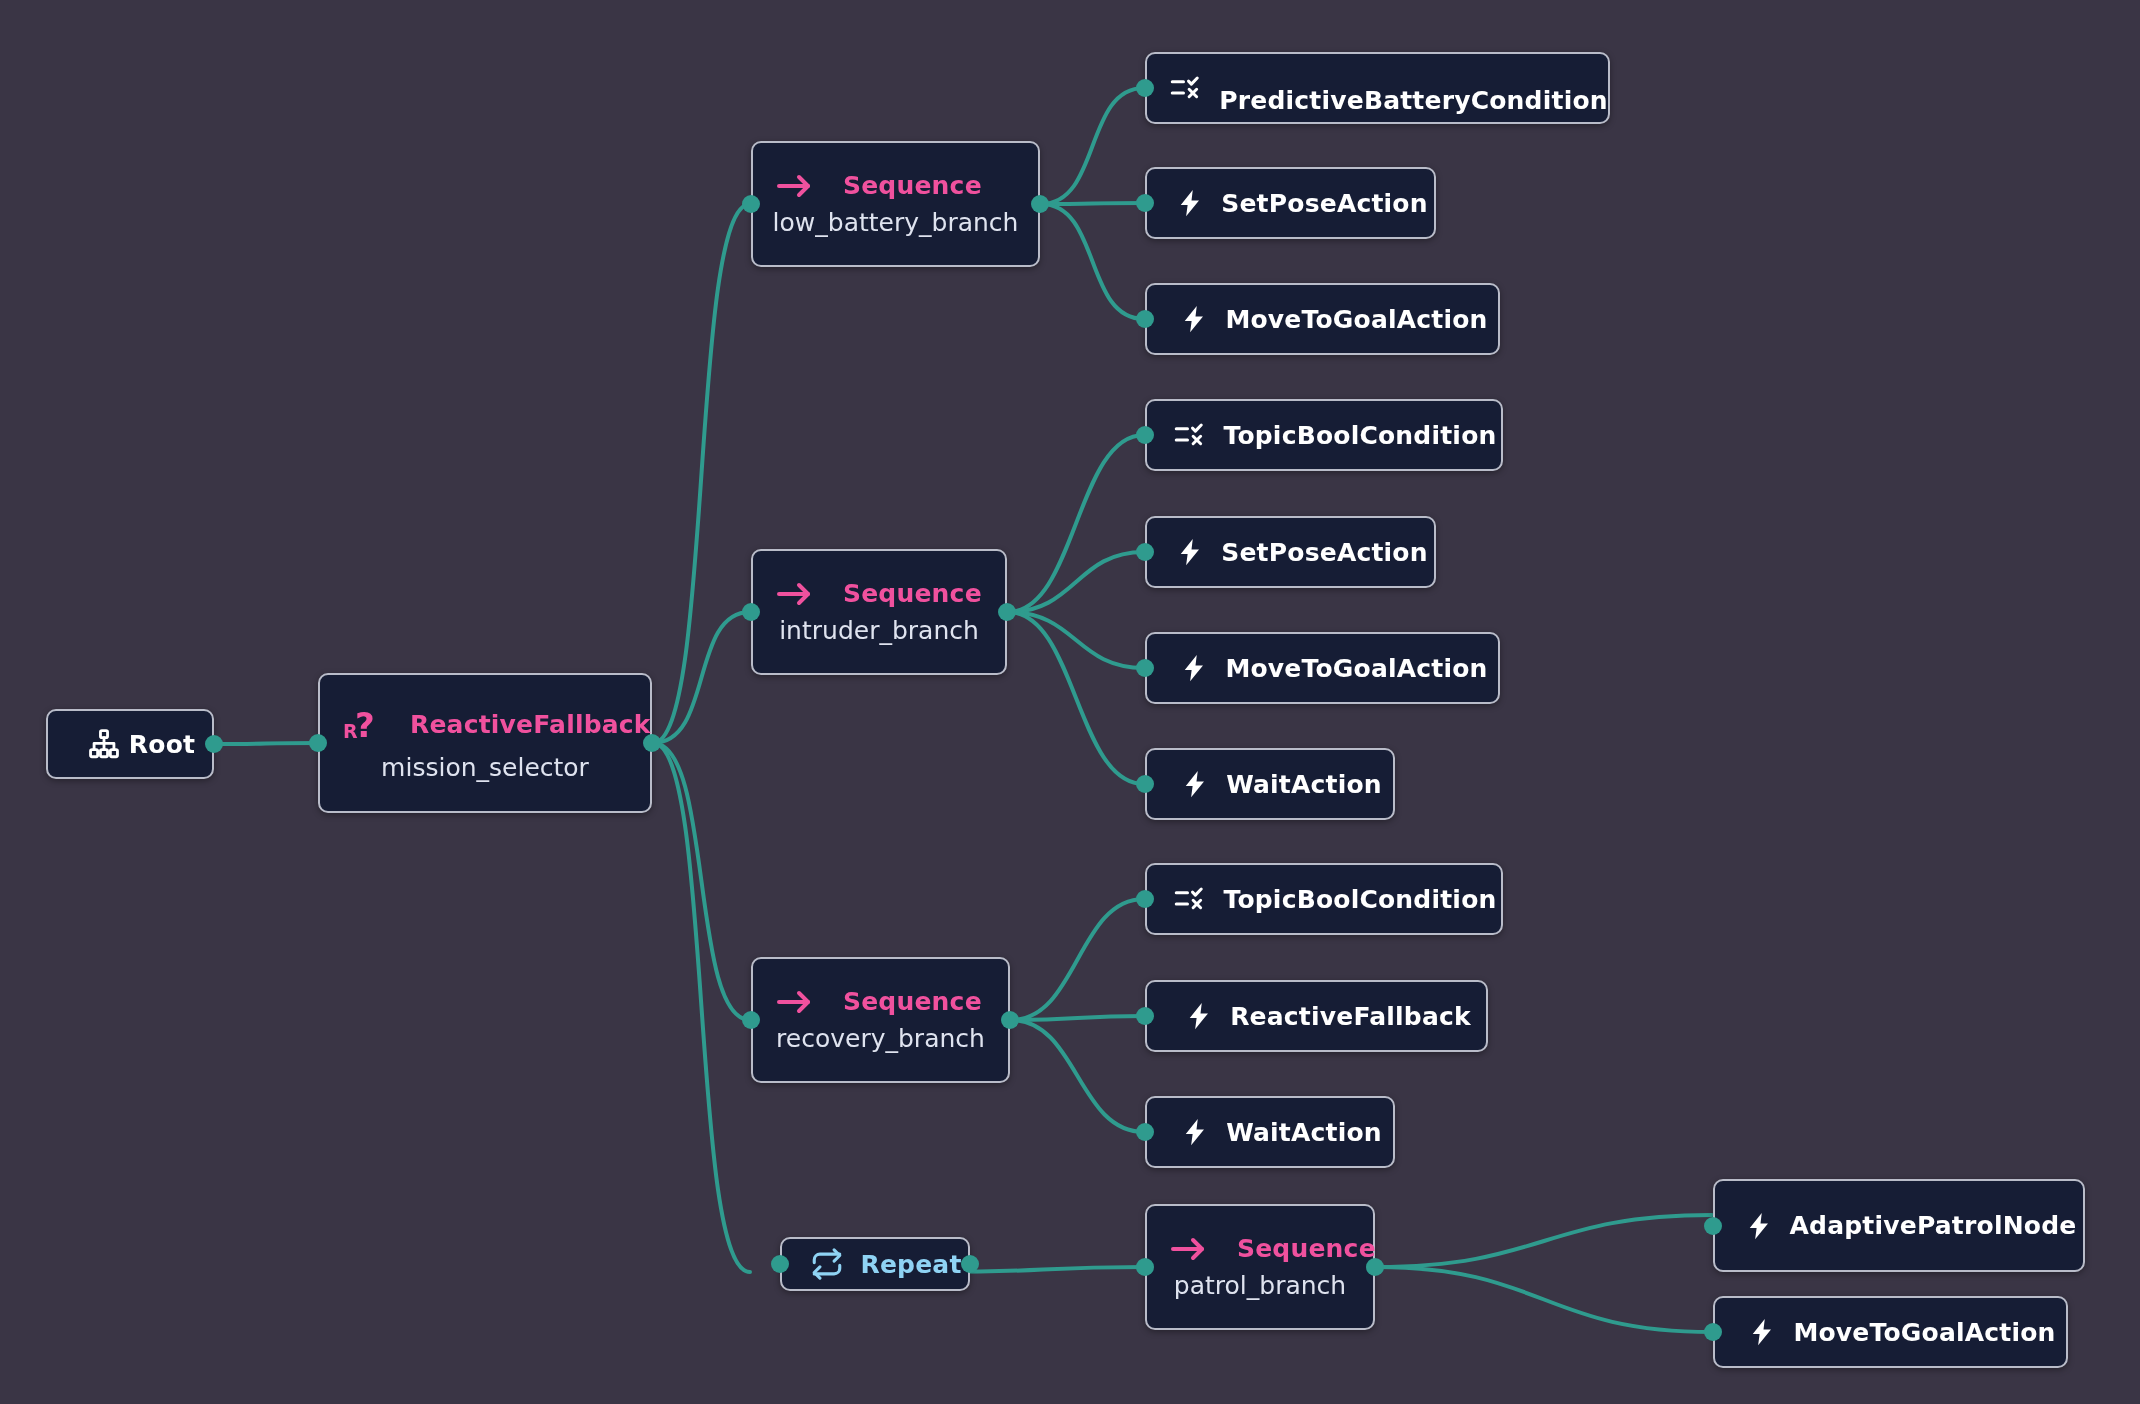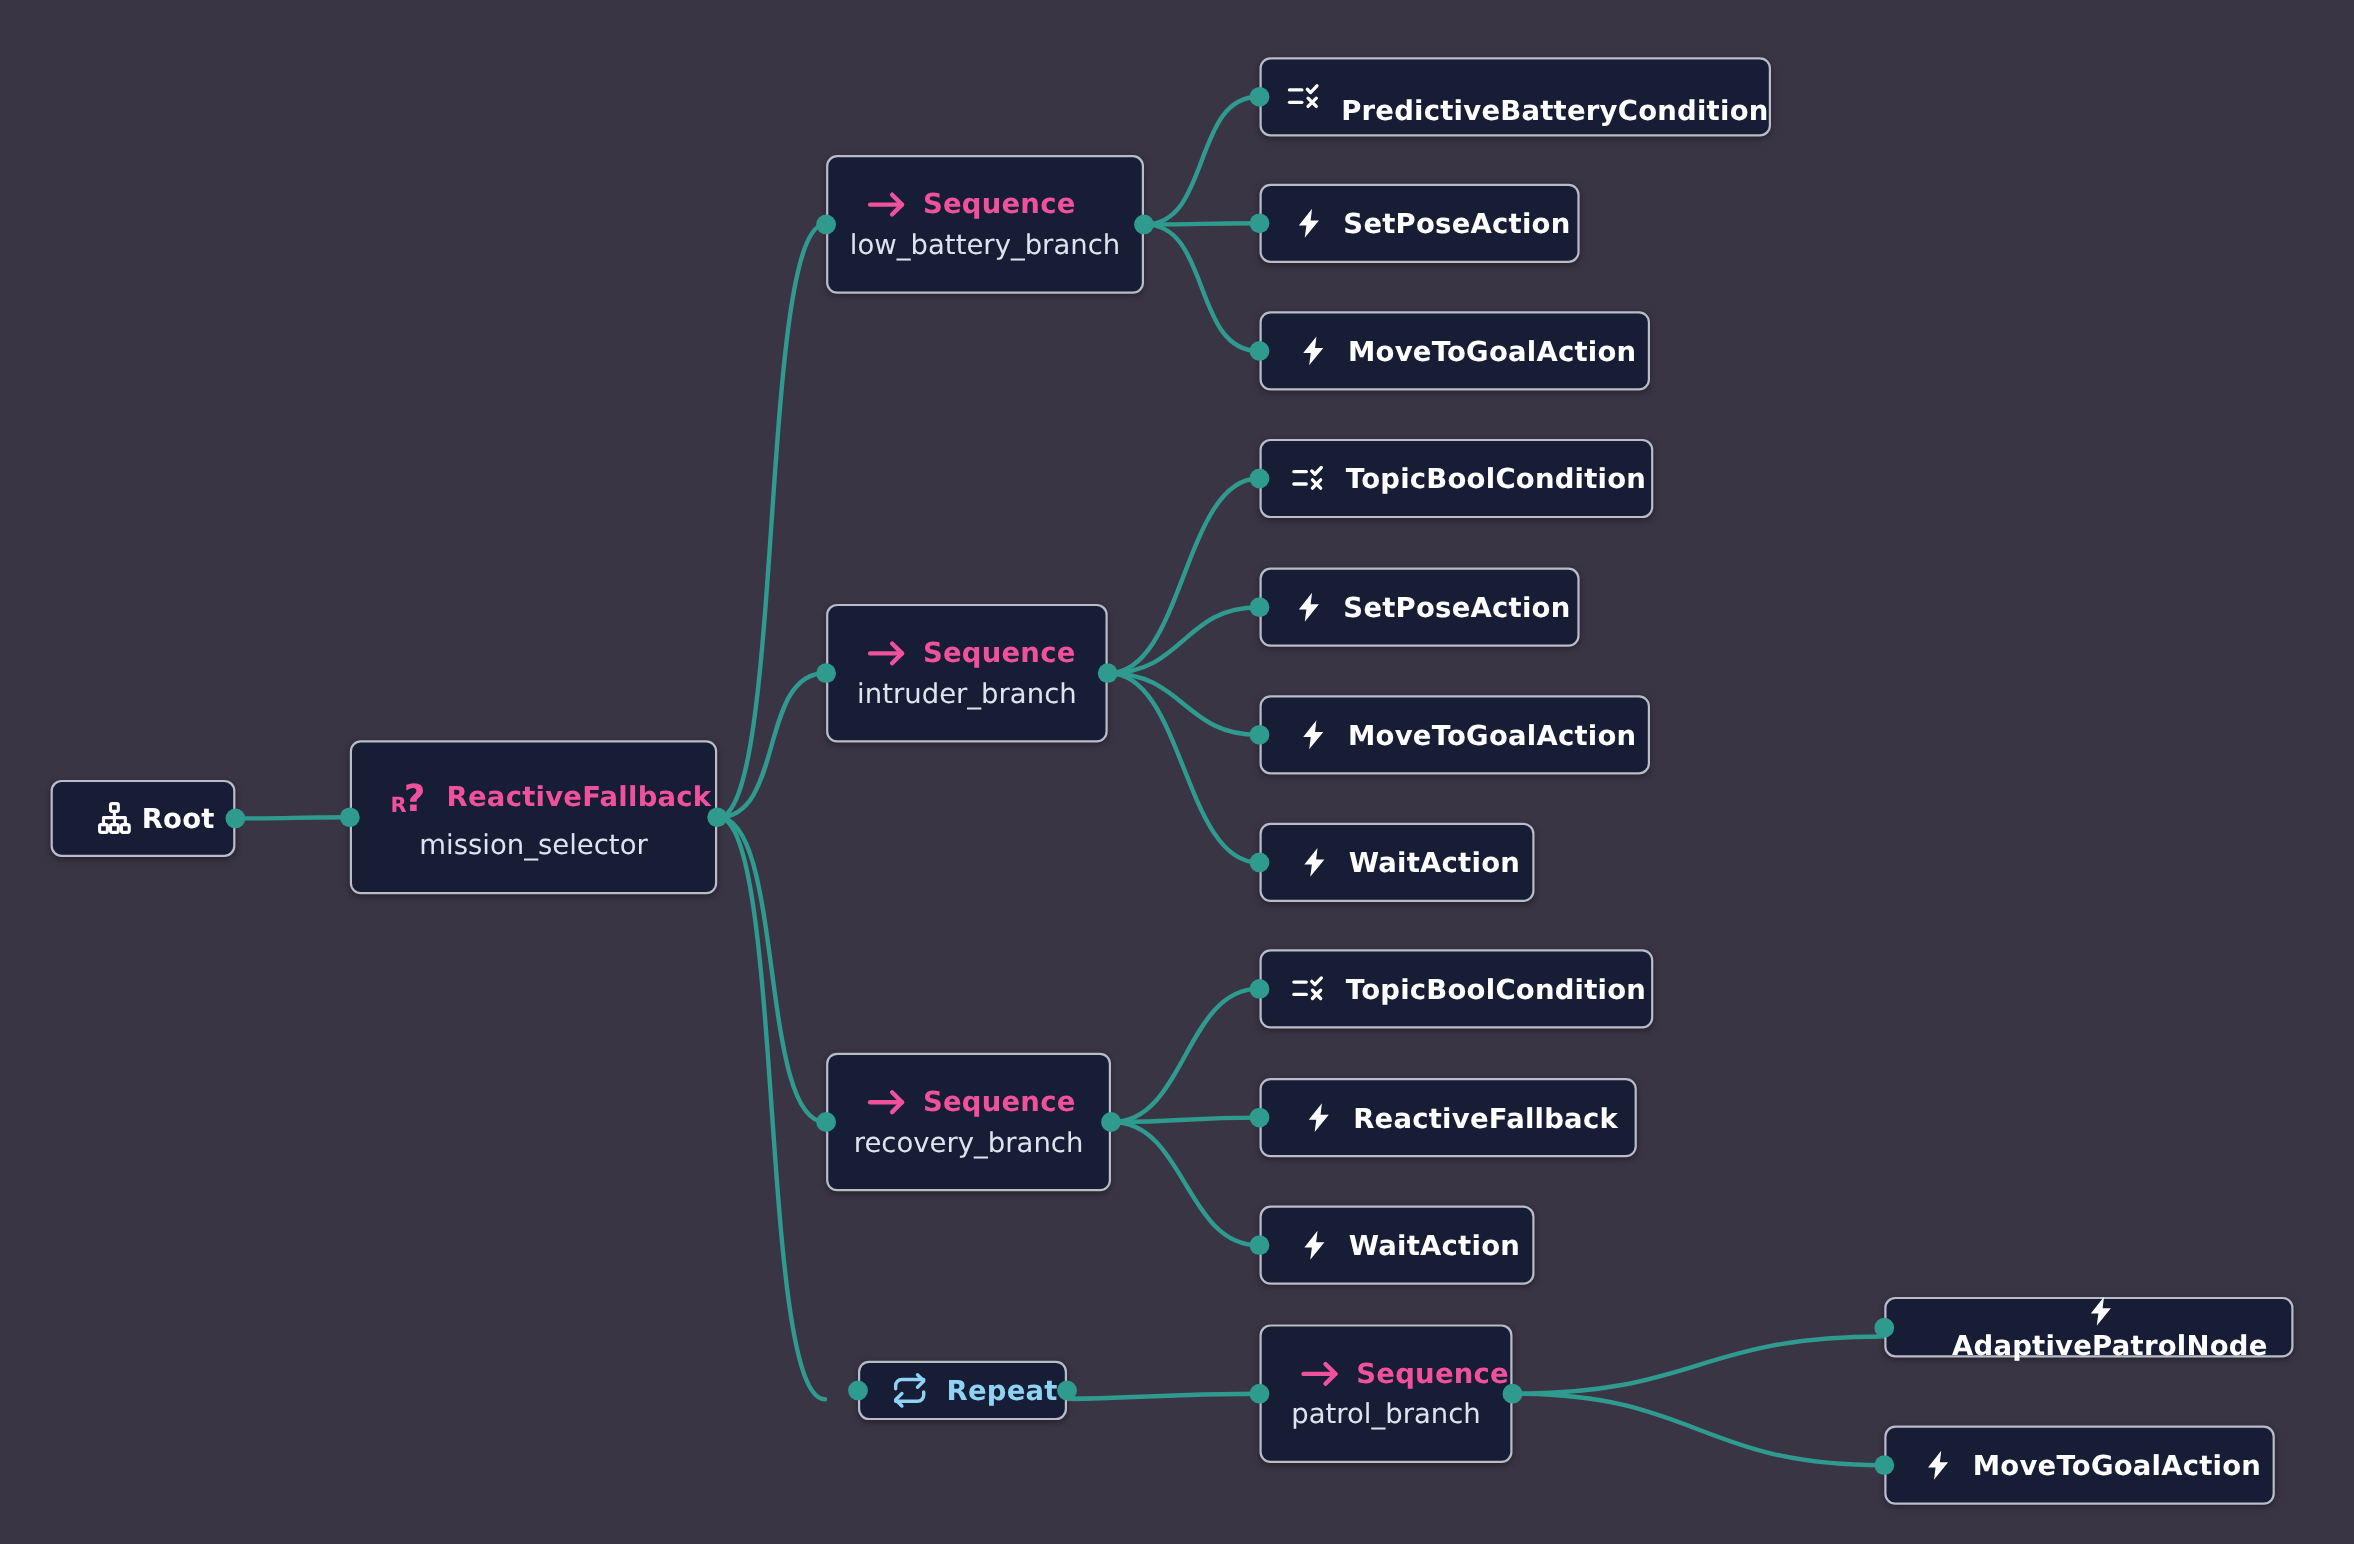--- a/index.html
+++ b/index.html
@@ -40,21 +40,22 @@
     box-shadow: 0 2px 6px rgba(0,0,0,0.35);
   }
   .bt-node.one-line {
     flex-direction: row;
     align-items: center;
     padding-left: 22px;
   }
   .row-top {
     display: flex;
     align-items: center;
-    padding: 0 34px;
+    gap: 16px;
+    padding: 0 22px;
   }
   .node-title {
     font-size: 25px;
     font-weight: bold;
     letter-spacing: 0.2px;
     white-space: nowrap;
   }
   .node-sub {
     font-size: 25px;
     color: #dfe3ef;
@@ -299,21 +300,21 @@
       </div>
       <div class="bt-node one-line" style="left: 1145px; top: 1096px; width: 250px; height: 72px;">
         <span class="icon">
           <svg width="30" height="34" viewBox="0 0 24 24" fill="#ffffff" stroke="none">
       <path d="M14.2 1.5L4.6 13.6h5.5L8.9 22.5 19.2 9.9h-6.0z"></path>
     </svg>
         </span>
         <span class="node-title title-white" style="margin-left: 16px;">WaitAction</span>
         <span class="port left"></span>
       </div>
-      <div class="bt-node one-line" style="left: 1713px; top: 1179px; width: 372px; height: 55px; flex-direction: column;">
+      <div class="bt-node one-line" style="left: 1713px; top: 1179px; width: 372px; height: 93px;">
         <span class="icon">
           <svg width="30" height="34" viewBox="0 0 24 24" fill="#ffffff" stroke="none">
       <path d="M14.2 1.5L4.6 13.6h5.5L8.9 22.5 19.2 9.9h-6.0z"></path>
     </svg>
         </span>
         <span class="node-title title-white" style="margin-left: 16px;">AdaptivePatrolNode</span>
         <span class="port left"></span>
       </div>
       <div class="bt-node one-line" style="left: 1713px; top: 1296px; width: 355px; height: 72px;">
         <span class="icon">

